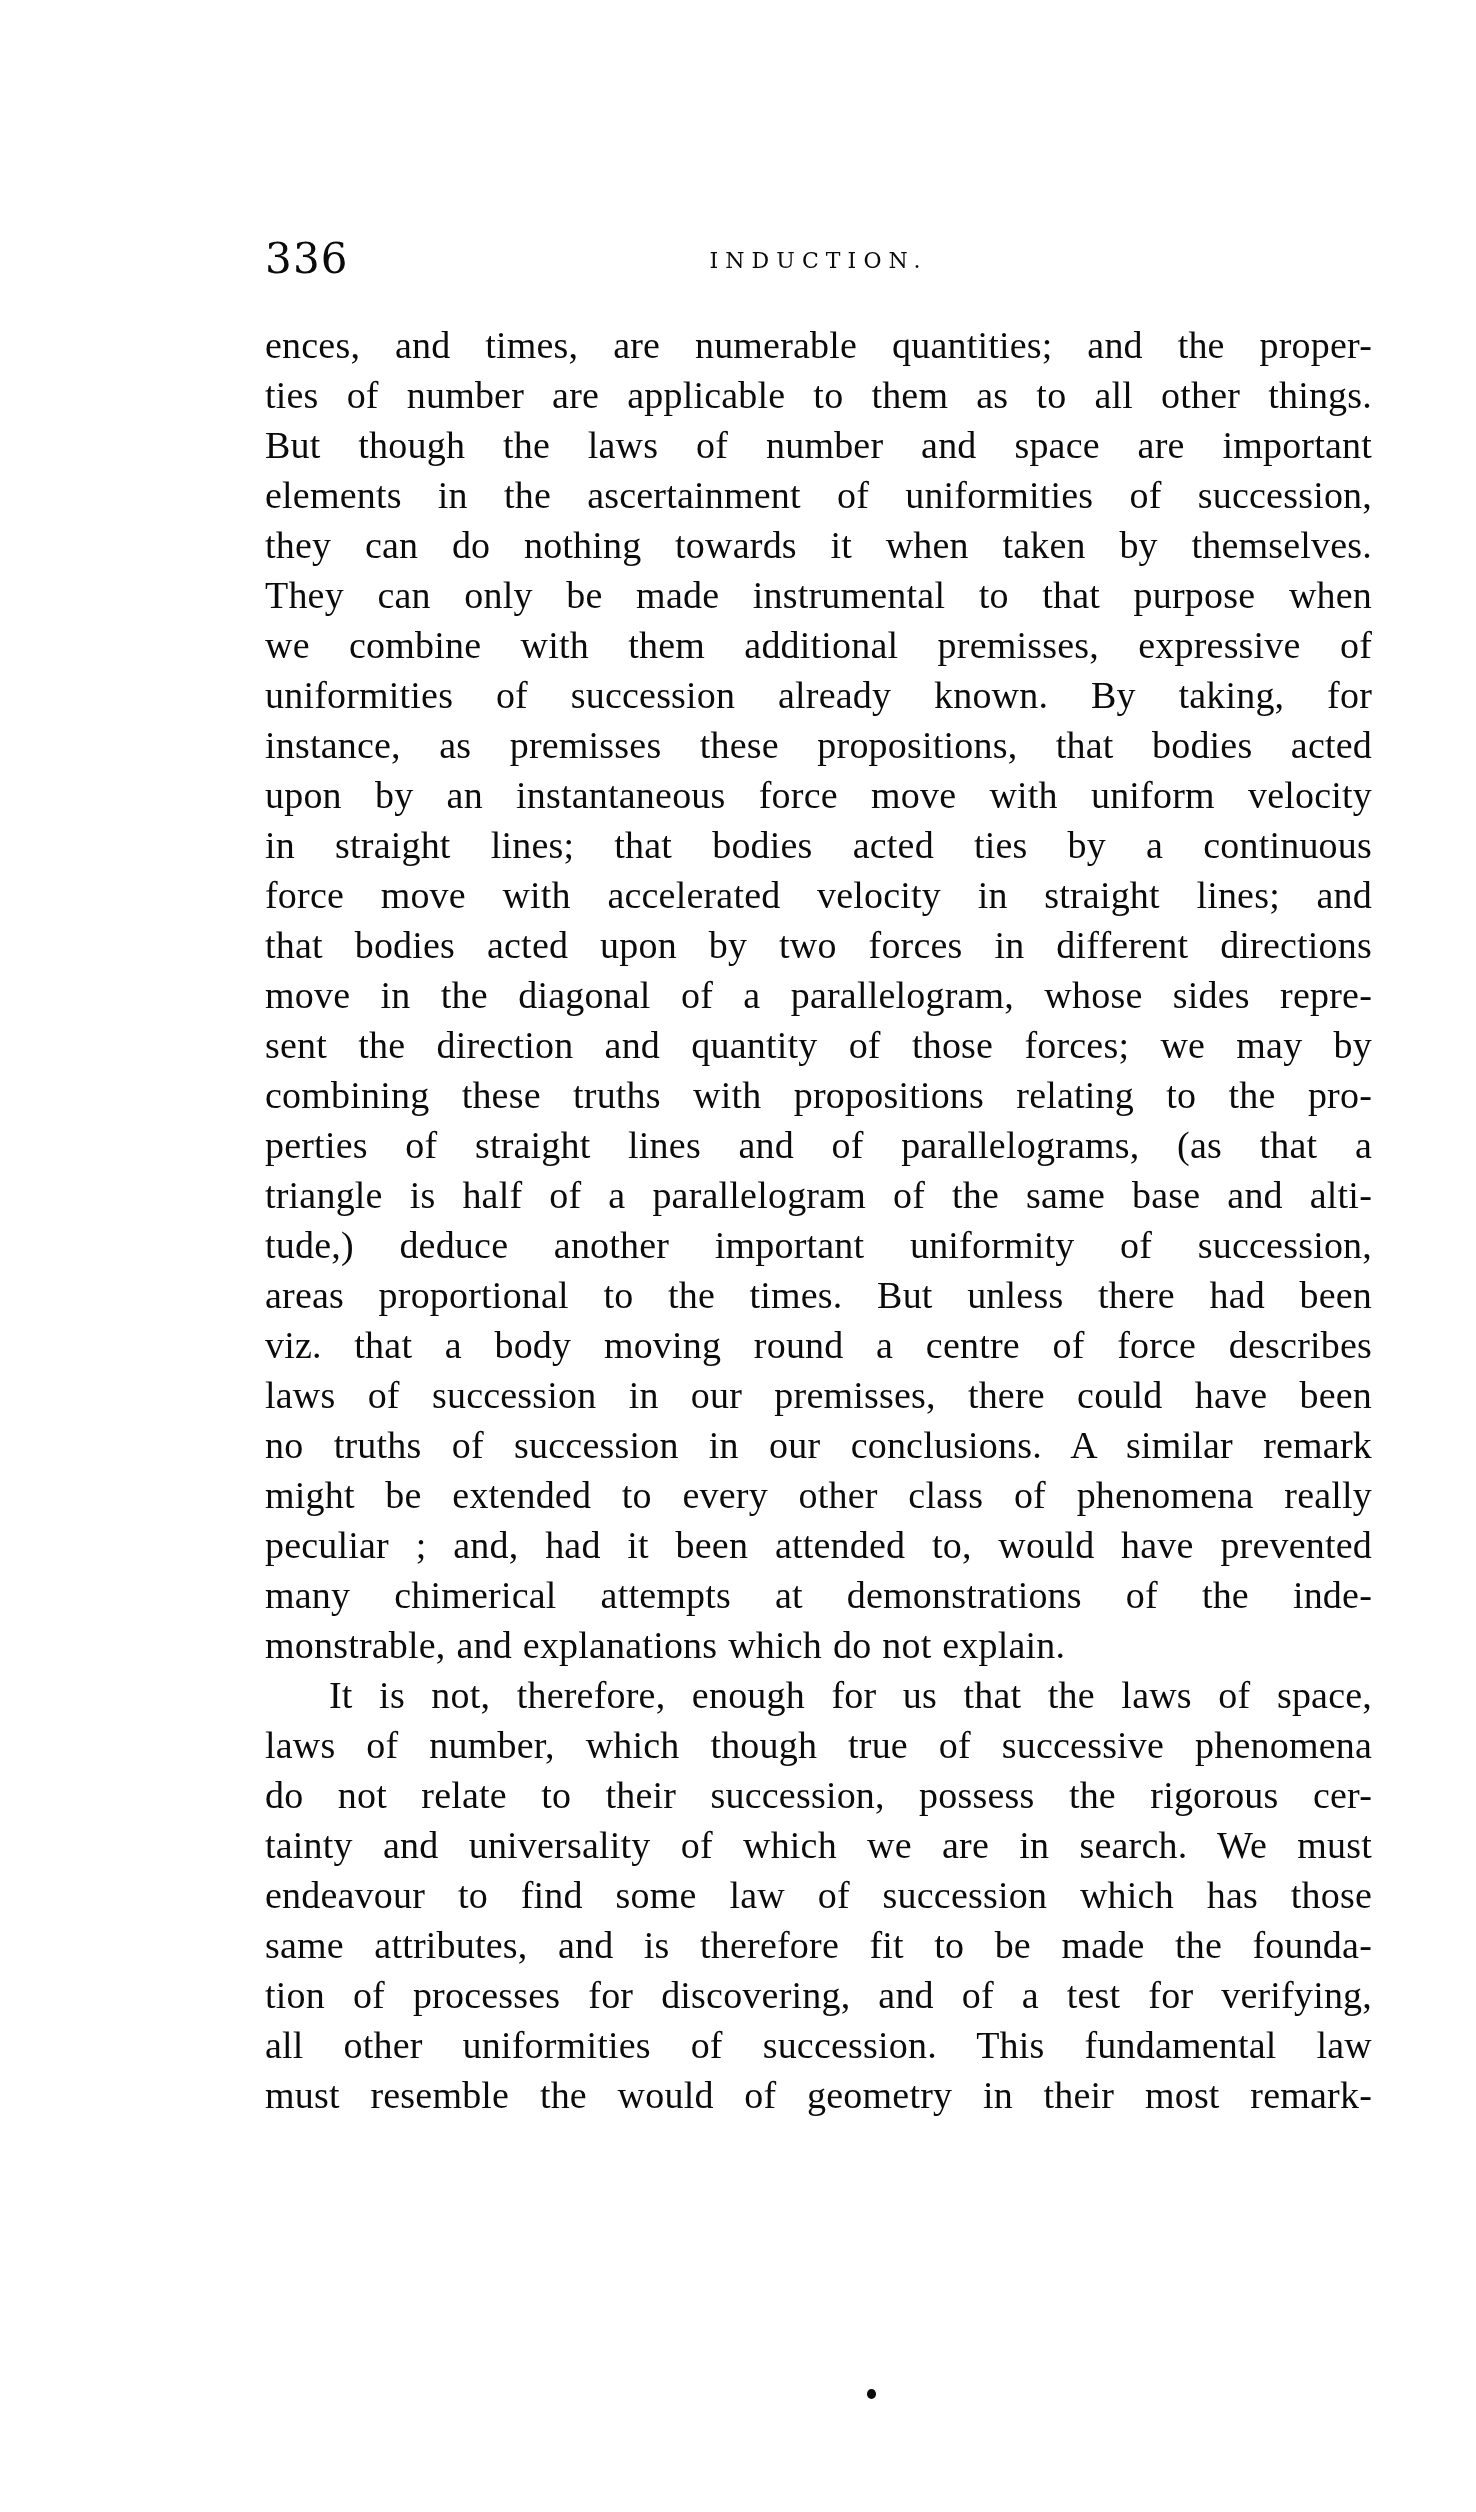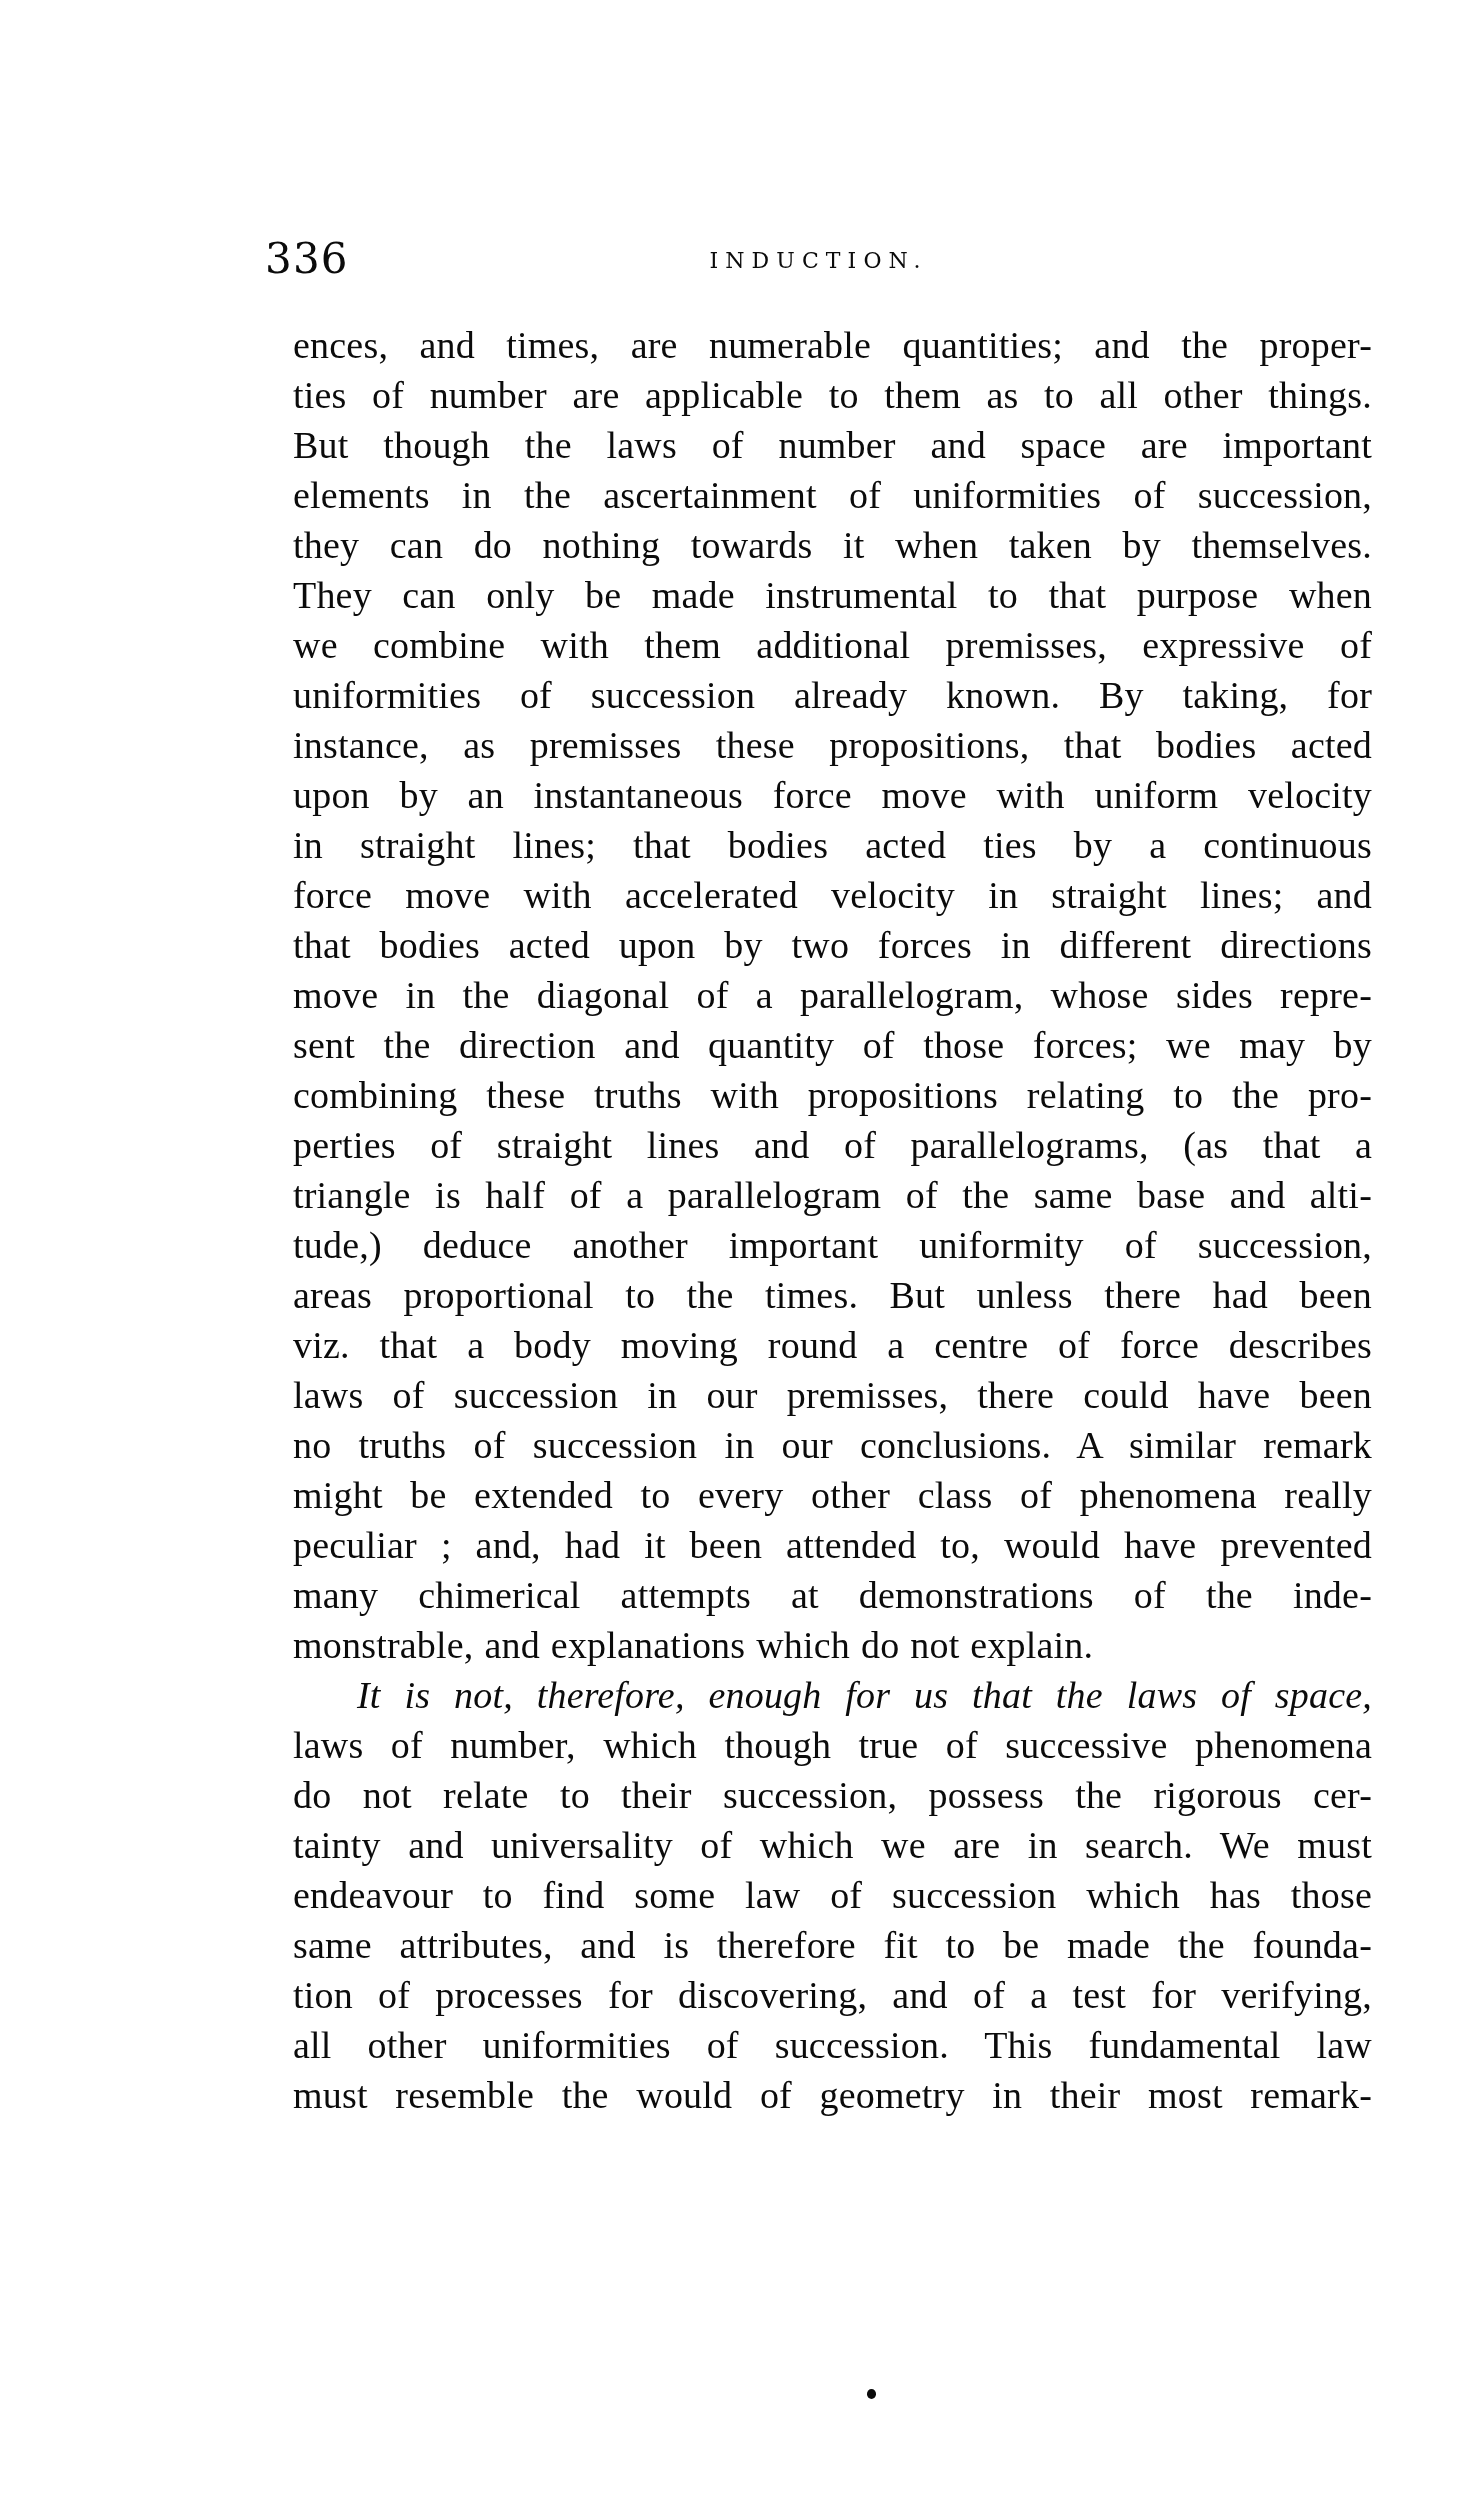--- a/index.html
+++ b/index.html
@@ -52,25 +52,23 @@
     font-family: "Liberation Serif", serif;
     font-size: 38px;
     line-height: 50px;
     letter-spacing: 0.2px;
     word-spacing: 1.2px;
   }
   .line {
     text-align: justify;
     text-align-last: justify;
     white-space: normal;
-    margin-left: 28px;
   }
   .line.indent {
     padding-left: 64px;
-    font-style: italic;
   }
   .line.para-end {
     text-align-last: left;
   }
   
   .ink-dot {
     position: absolute;
     left: 867px;
     top: 2389px;
     width: 9px;

